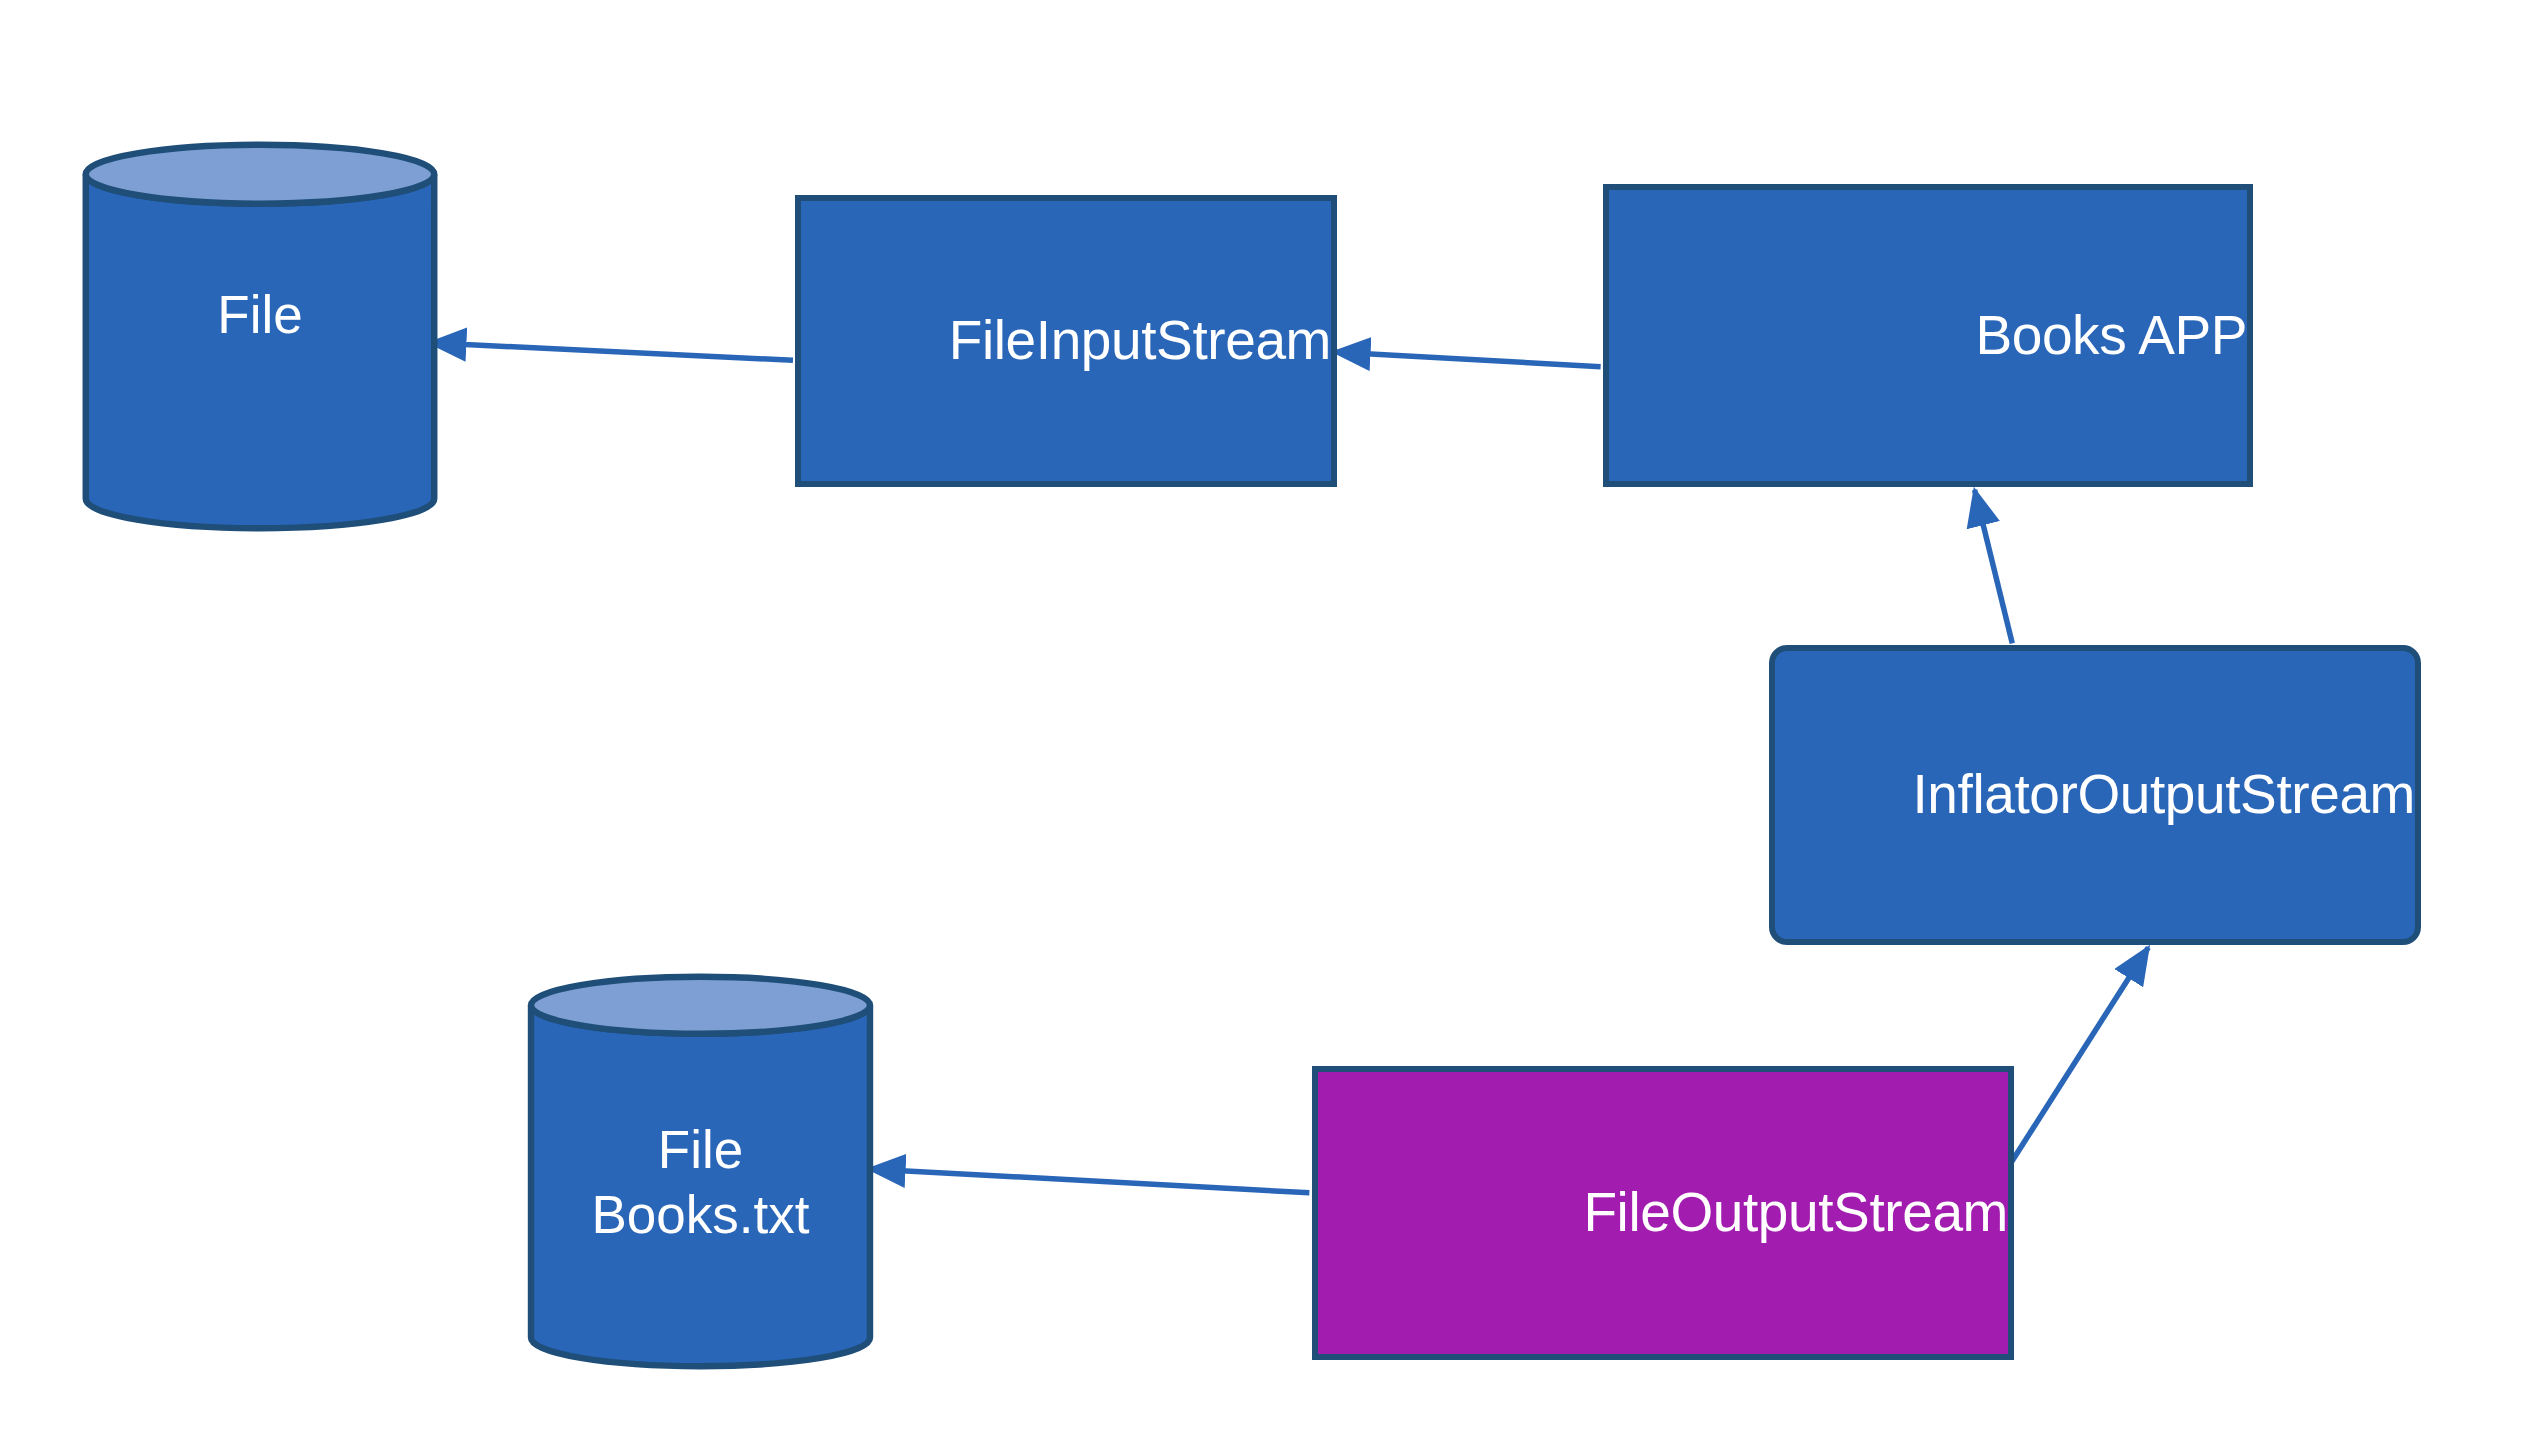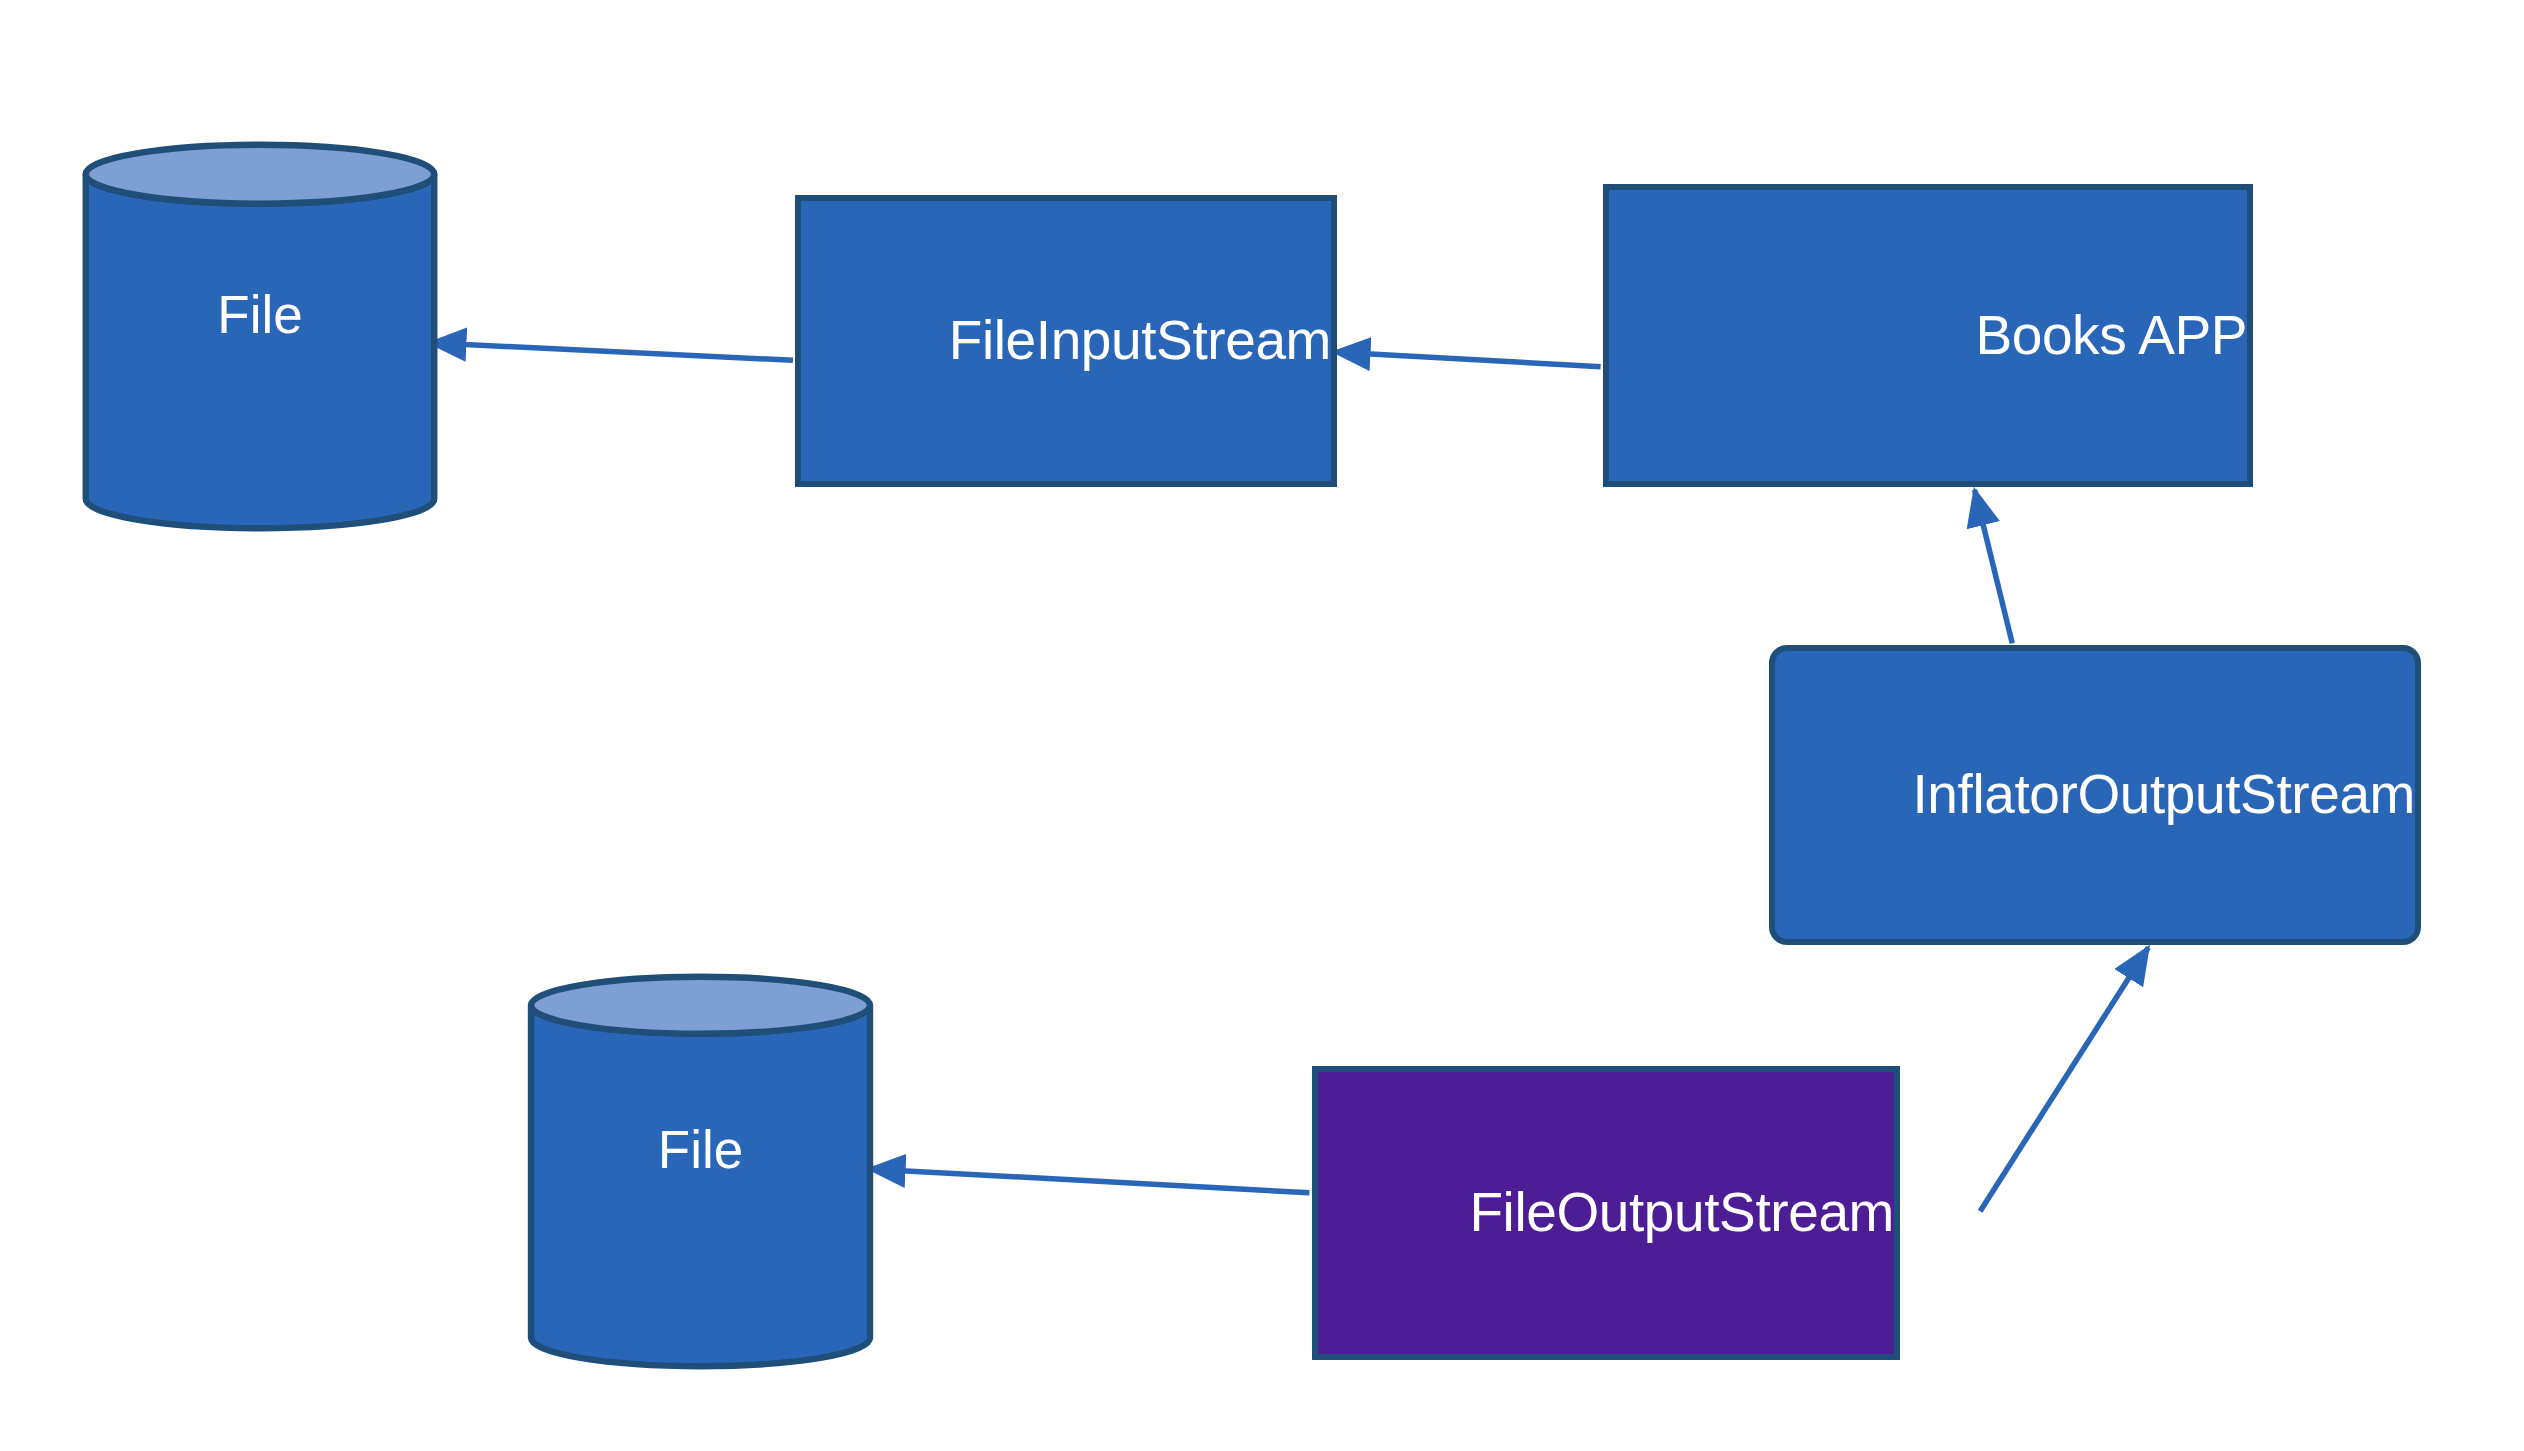--- a/index.html
+++ b/index.html
@@ -106,30 +106,31 @@
       <div class="node rect" style="left: 1603px; top: 184px; width: 650px; height: 303px; background: rgb(42, 102, 184); border-color: rgb(31, 78, 121);">
         <div class="label" style="color: rgb(255, 255, 255);">
           <span style="display: block;">Books APP</span>
         </div>
       </div>
       <div class="node rect" style="left: 1769px; top: 645px; width: 652px; height: 300px; background: rgb(42, 102, 184); border-color: rgb(31, 78, 121); border-radius: 18px;">
         <div class="label" style="color: rgb(255, 255, 255);">
           <span style="display: block;">InflatorOutputStream</span>
         </div>
       </div>
-      <div class="node rect" style="left: 1312px; top: 1066px; width: 588px; height: 294px; background: #4c1d95; border-color: rgb(31, 78, 121);">
+      <div class="node rect" style="left: 1312px; top: 1066px; width: 702px; height: 294px; background: #a21caf; border-color: rgb(31, 78, 121);">
         <div class="label" style="color: rgb(255, 255, 255);">
           <span style="display: block;">FileOutputStream</span>
         </div>
       </div>
       <div class="node cyl" style="left: 528px; top: 974px; width: 345px; height: 395px;">
         <svg width="345" height="395" viewBox="0 0 375 430">
           <path d="M3,34 L3,396 A184.5,31 0 0 0 372,396 L372,34 A184.5,31 0 0 1 3,34 Z" fill="#2A66B8" stroke="#1F4E79" stroke-width="7"></path>
           <ellipse cx="187.5" cy="34" rx="184.5" ry="31" fill="#7E9FD4" stroke="#1F4E79" stroke-width="7"></ellipse>
         </svg>
         <div class="cyl-label" style="color: rgb(255, 255, 255); top: 144px;">
           <span>File</span>
+          <span>Books.txt</span>
         </div>
       </div>
     </div>
 
 </div>
 
 
 </body></html>

